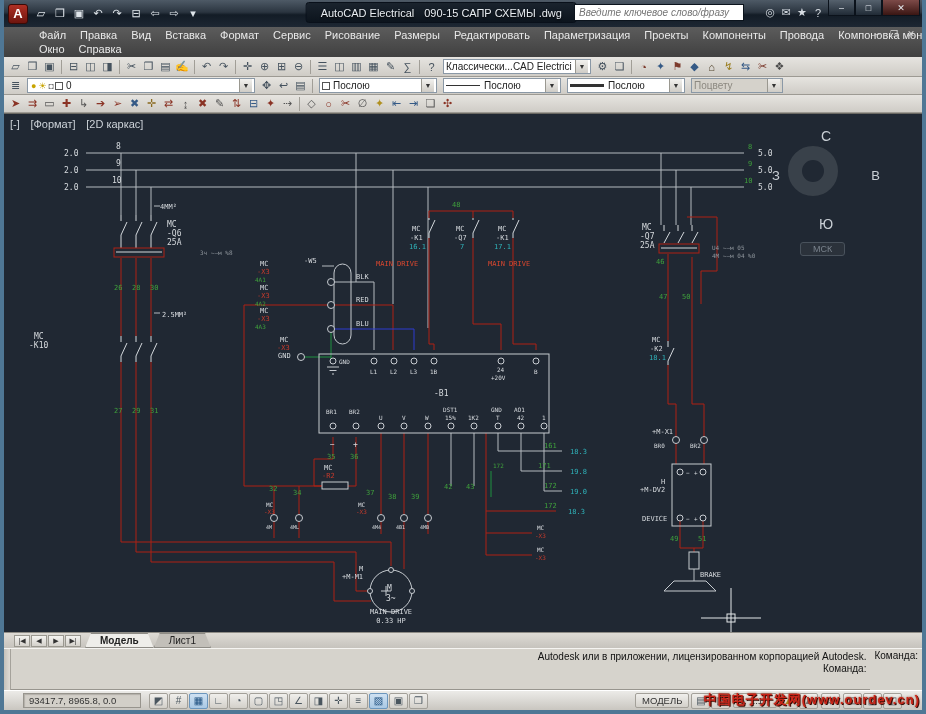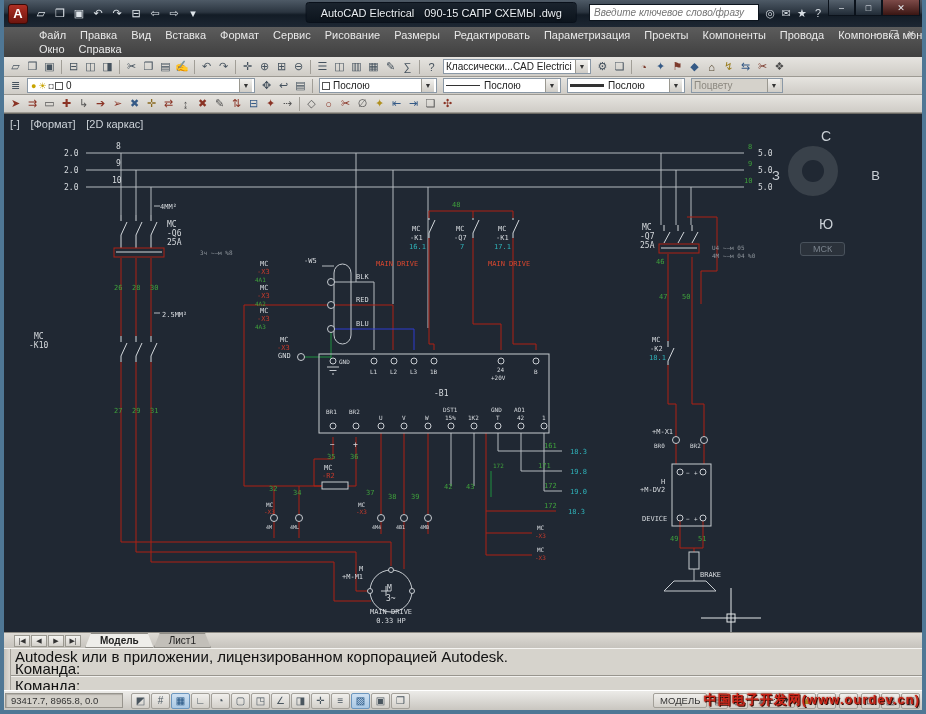--- a/index.html
+++ b/index.html
@@ -9,21 +9,21 @@
   
   .titlebar{height:27px;background:linear-gradient(#4e5a66 0%,#2b3540 45%,#131c26 55%,#1d2733 100%);
     display:flex;align-items:center;padding:0 4px;position:relative;}
   .applogo{width:20px;height:20px;background:linear-gradient(#b03024,#6e150e);color:#fff;font-weight:bold;
     display:flex;align-items:center;justify-content:center;font-size:13px;border-radius:3px;margin-right:4px;border:1px solid #3c0a06;}
   .qat{display:flex;align-items:center;gap:1px;}
   .qat .ib{color:#dfe5ea;width:18px;height:17px;font-size:11px;}
   .titlepill{position:absolute;left:50%;top:2px;transform:translateX(-58%);height:21px;display:flex;align-items:center;
     background:linear-gradient(#1a232d,#0c141d);border:1px solid #09101a;border-radius:3px;padding:0 14px;gap:10px;}
   .titlepill span{color:#e8edf2;font-size:11px;text-shadow:0 1px 2px #000;white-space:nowrap;}
-  .infocenter{position:absolute;right:96px;top:4px;display:flex;align-items:flex-end;gap:3px;}
+  .infocenter{position:absolute;right:96px;top:4px;display:flex;align-items:center;gap:18px;}
   .ic-input{width:170px;height:17px;font-size:10px;font-style:italic;color:#8a8f96;border:1px solid #0c141d;padding:0 4px;background:#fff;}
   .ic-btn{color:#d7dde3;width:16px;height:16px;display:inline-flex;align-items:center;justify-content:center;font-size:11px;}
   .winbtns{position:absolute;right:2px;top:0;display:flex;}
   .winbtn{width:27px;height:16px;display:flex;align-items:center;justify-content:center;color:#e6ebf0;font-size:9px;
     background:linear-gradient(#55616d,#212b36);border:1px solid #0b121b;border-top:none;}
   .winbtn.close{width:38px;background:linear-gradient(#7d4a48,#3a1613);}
   
   .menubar{height:30px;background:linear-gradient(#5c5c5c,#404040);color:#e9e9e9;font-size:11px;position:relative;
     padding:1px 4px 0 28px;}
   .menurow{display:flex;height:14px;align-items:center;}
@@ -64,25 +64,25 @@
   .tabsrow{height:16px;background:linear-gradient(#dedbd5,#c6c3bd);display:flex;align-items:flex-end;border-top:1px solid #8e8c86;padding-left:2px;}
   .tabnav{display:flex;gap:1px;margin:0 4px 1px 2px;}
   .tabnav span{font-size:7px;color:#333;background:linear-gradient(#f4f3f0,#d4d1cb);border:1px solid #9a9890;width:16px;height:12px;
     display:inline-flex;align-items:center;justify-content:center;}
   .tab{font-size:10px;color:#222;padding:0 14px;height:15px;display:flex;align-items:center;
     clip-path:polygon(6px 0,calc(100% - 6px) 0,100% 100%,0 100%);background:#c2bfb9;border:1px solid #8e8c86;}
   .tab.active{background:#efeeea;font-weight:bold;}
   
   .cmdwin{height:42px;background:#d6d3cc;display:flex;border-top:1px solid #f5f4f1;}
   .cmdgrip{width:7px;background:linear-gradient(90deg,#c4c1ba,#dedbd5);border-right:1px solid #a5a29b;}
-  .cmdbody{flex:1;display:flex;flex-direction:column;font-family:"DejaVu Sans Mono",monospace;font-size:15px;color:#111;}
+  .cmdbody{flex:1;display:flex;flex-direction:row;font-family:"DejaVu Sans Mono",monospace;font-size:10px;color:#111;text-align:right;}
   .cmdhist{flex:1;padding:2px 4px 0 4px;line-height:12px;border-bottom:1px solid #98958e;box-shadow:0 1px 0 #f2f1ee;}
   .cmdprompt{height:14px;padding:1px 4px;}
   
-  .statusbar{height:20px;background:linear-gradient(#ecebe8,#c9c6c0);display:flex;align-items:center;padding:0 1px;position:relative;border-top:1px solid #fff;}
+  .statusbar{height:20px;background:linear-gradient(#ecebe8,#c9c6c0);display:flex;align-items:center;padding:0 19px;position:relative;border-top:1px solid #fff;}
   .coords{width:118px;height:15px;background:#d2cfc8;border:1px solid #979democ;border:1px solid #97948d;box-shadow:inset 1px 1px 1px #b2afa8;
     font-size:9.5px;color:#333;display:flex;align-items:center;padding:0 5px;margin-right:8px;}
   .stbtn{width:19px;height:16px;display:inline-flex;align-items:center;justify-content:center;font-size:10px;color:#4a565f;
     background:linear-gradient(#f0efec,#d3d0ca);border:1px solid #a3a099;border-radius:2px;margin-right:1px;}
   .stbtn.pressed{background:linear-gradient(#cfe1f2,#a9c8e4);border-color:#6c96bd;color:#1d4e7e;}
   .strt{margin-left:auto;display:flex;align-items:center;gap:2px;}
   .modelbtn{font-size:9.5px;color:#333;padding:1px 6px;background:linear-gradient(#f0efec,#d3d0ca);border:1px solid #a3a099;border-radius:2px;}
   .scalebox{font-size:9.5px;color:#333;display:flex;align-items:center;gap:2px;padding:1px 4px;background:linear-gradient(#f0efec,#d3d0ca);
     border:1px solid #a3a099;border-radius:2px;}
   .watermark{position:absolute;right:2px;bottom:1px;font-size:13px;font-weight:bold;color:#cc2418;

